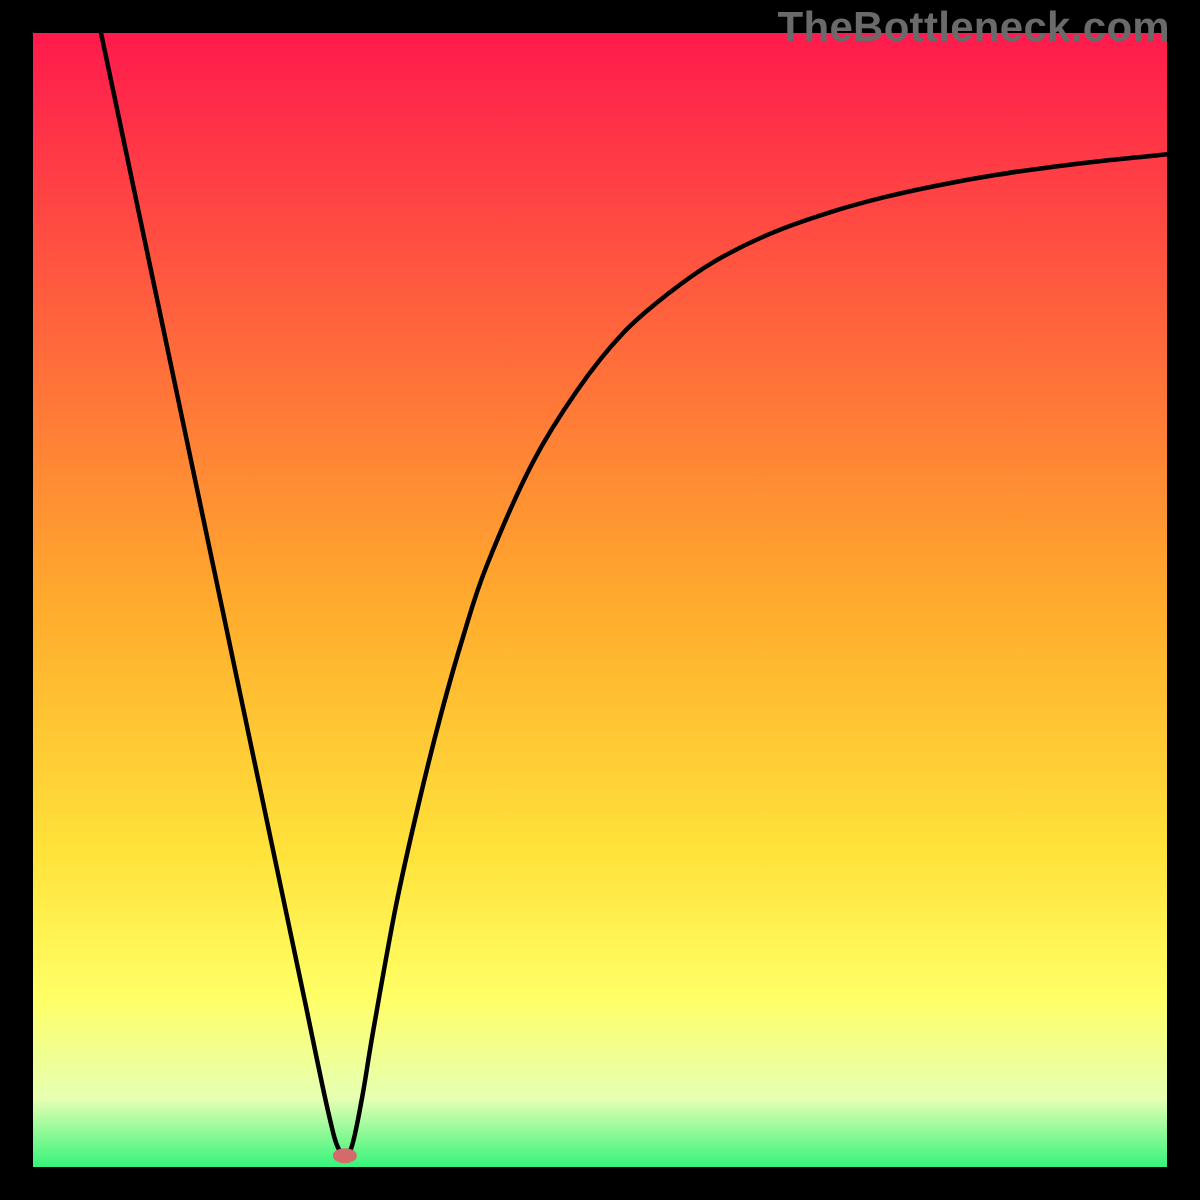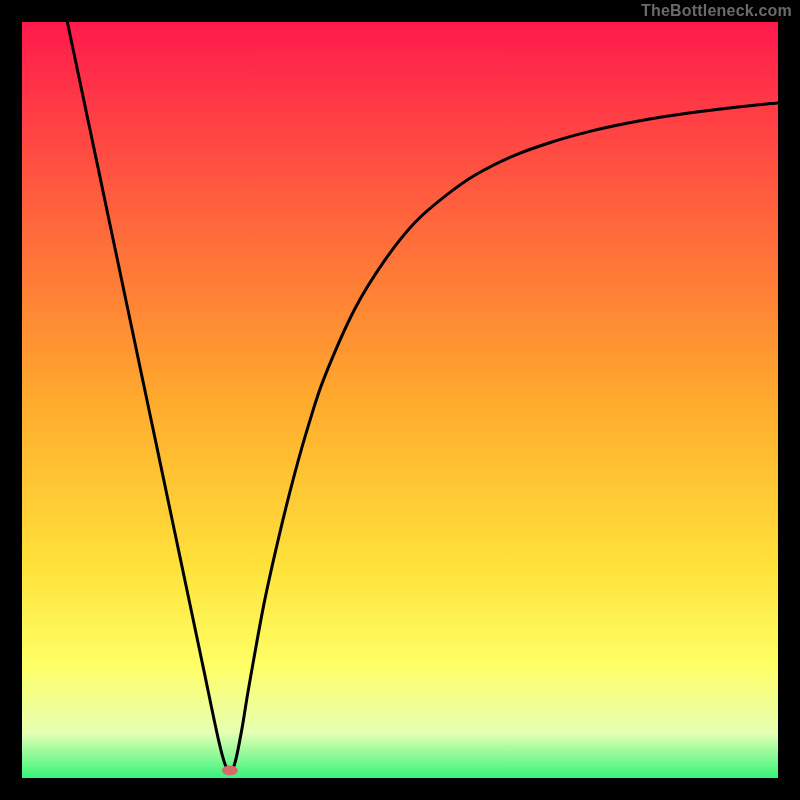--- a/index.html
+++ b/index.html
@@ -21,23 +21,23 @@
   .plot-area {
     position: absolute;
     left: 0;
     top: 0;
     width: 756px;
     height: 756px;
   }
   .watermark {
     position: absolute;
     top: 2px;
-    right: 8px;
+    right: 20px;
     font-family: Arial, Helvetica, sans-serif;
-    font-size: 16px;
+    font-size: 28px;
     font-weight: 600;
     color: #6a6a6a;
     letter-spacing: 0.2px;
   }
 </style>
 </head>
 <body>
 
 <div class="frame">
   <svg class="plot-area" viewBox="0 0 756 756" preserveAspectRatio="none">

